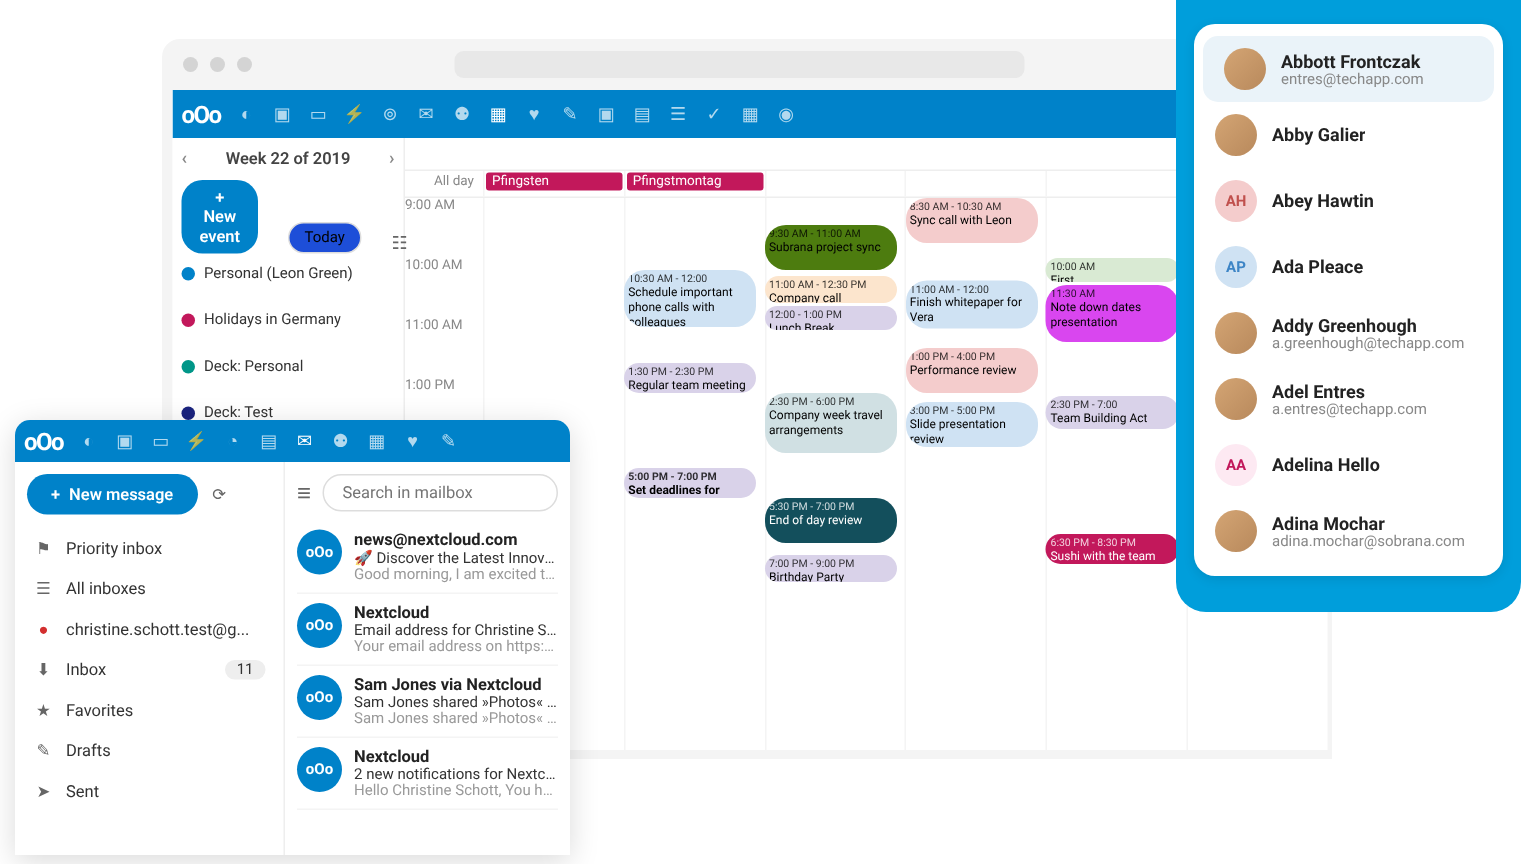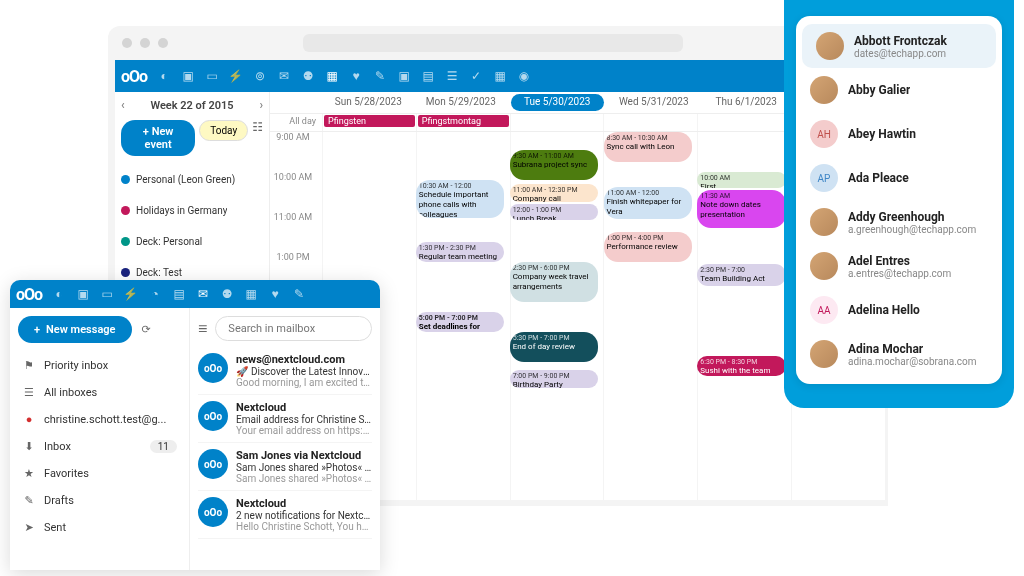--- a/index.html
+++ b/index.html
@@ -10,40 +10,40 @@
 .urlbar{position:absolute;top:8px;left:195px;width:380px;height:18px;background:#e8e8e8;border-radius:6px}
 .calendar-app{position:absolute;top:60px;left:115px;width:770px;height:440px;background:#fff;border-radius:0;overflow:hidden}
 .cal-topbar{height:32px;background:#0082c9;display:flex;align-items:center;padding:0 6px;gap:2px}
 .logo-ooo{color:#fff;font-size:16px;font-weight:bold;letter-spacing:-1px;margin-right:4px}
 .topicon{width:22px;height:22px;display:flex;align-items:center;justify-content:center;color:#fff;opacity:.7;cursor:pointer;font-size:12px}
 .topicon.active{opacity:1}
 .cal-body{display:flex;height:calc(100% - 32px)}
 .cal-sidebar{width:155px;background:#fff;padding:6px;border-right:1px solid #eee;font-size:11px}
 .week-nav{display:flex;align-items:center;justify-content:space-between;margin-bottom:8px;font-weight:600;color:#444}
 .nav-arrow{cursor:pointer;font-size:12px;color:#888}
-.new-event-row{display:flex;gap:4px;align-items:flex-start;margin-bottom:16px}
+.new-event-row{display:flex;gap:20px;align-items:flex-end;margin-bottom:6px}
 .new-event-btn{background:#0082c9;color:#fff;border:none;border-radius:14px;padding:5px 12px;font-size:11px;font-weight:600;cursor:pointer}
-.today-btn{background:#fef9c3;border:1px solid #ddd;border-radius:12px;padding:4px 10px;font-size:10px;cursor:pointer}
+.today-btn{background:#1d4ed8;border:1px solid #ddd;border-radius:12px;padding:4px 10px;font-size:10px;cursor:pointer}
 .cal-list{display:flex;flex-direction:column;gap:16px}
 .cal-item{display:flex;align-items:center;gap:6px;padding:2px 0;cursor:pointer}
 .cal-dot{width:9px;height:9px;border-radius:50%;flex-shrink:0}
 .cal-item-label{font-size:10px;color:#333;overflow:hidden;white-space:nowrap;text-overflow:ellipsis}
 .cal-grid{flex:1;overflow:hidden}
 .day-headers{display:flex;height:22px;border-bottom:1px solid #eee;font-size:10px;color:#666}
 .time-col-head{width:52px}
 .day-head{flex:1;text-align:center;padding-top:4px}
 .day-head.today{background:#0082c9;color:#fff;border-radius:10px;margin:2px 4px;padding:2px 0}
 .allday-row{display:flex;height:18px;border-bottom:1px solid #eee;font-size:9px}
 .allday-label{width:52px;text-align:right;padding-right:6px;color:#888;padding-top:2px}
 .allday-cells{flex:1;display:flex}
 .allday-cell{flex:1;border-left:1px solid #f4f4f4}
 .allday-event{background:#c2185b;color:#fff;padding:1px 4px;margin:1px;border-radius:2px;font-size:9px}
 .time-grid{display:flex;height:calc(100% - 40px)}
 .time-labels{width:52px;font-size:9px;color:#888}
-.time-label{height:40px;text-align:center;padding-right:6px}
+.time-label{height:40px;text-align:left;padding-right:6px}
 .day-columns{flex:1;display:flex;position:relative}
 .day-col{flex:1;border-left:1px solid #f4f4f4}
 .event{position:absolute;font-size:8px;padding:2px 3px;border-radius:14px;overflow:hidden;line-height:1.2}
 .event .t{font-size:7px;opacity:.8;display:block}
 .mail-app{position:absolute;top:280px;left:10px;width:370px;height:290px;background:#fff;border-radius:10px 10px 0 0;overflow:hidden;box-shadow:0 4px 20px rgba(0,0,0,.15)}
 .mail-topbar{height:28px;background:#0082c9;display:flex;align-items:center;padding:0 6px;gap:2px}
 .mail-body{display:flex;height:calc(100% - 28px)}
 .mail-sidebar{width:180px;background:#fff;padding:8px;border-right:1px solid #eee;font-size:11px}
 .new-msg-btn{background:#0082c9;color:#fff;border:none;border-radius:16px;padding:7px 16px;font-size:11px;font-weight:600;cursor:pointer;display:flex;align-items:center;gap:6px}
 .mail-nav{margin-top:10px;display:flex;flex-direction:column;gap:2px}
@@ -55,21 +55,21 @@
 .mail-item{display:flex;gap:8px;padding:6px 0;border-bottom:1px solid #f4f4f4}
 .mail-avatar{width:30px;height:30px;border-radius:50%;flex-shrink:0;display:flex;align-items:center;justify-content:center;font-size:10px;font-weight:bold;color:#fff}
 .mail-content{flex:1;overflow:hidden}
 .mail-from{font-size:11px;font-weight:700;color:#222}
 .mail-subj{font-size:10px;color:#333;white-space:nowrap;overflow:hidden;text-overflow:ellipsis}
 .mail-prev{font-size:10px;color:#999;white-space:nowrap;overflow:hidden;text-overflow:ellipsis}
 .contacts-panel{position:absolute;top:0;right:10px;width:230px;background:#009edb;border-radius:0 0 20px 20px;padding:16px 0 24px}
 .contacts-card{background:#fff;border-radius:14px;margin:0 12px;padding:8px 0;box-shadow:0 2px 8px rgba(0,0,0,.1)}
 .contact-item{display:flex;align-items:center;gap:10px;padding:8px 14px;cursor:pointer}
 .contact-item.selected{background:#eaf3f9;border-radius:10px;margin:0 6px}
-.contact-avatar{width:28px;height:28px;border-radius:50%;flex-shrink:0;display:flex;align-items:center;justify-content:center;font-size:10px;font-weight:400}
+.contact-avatar{width:28px;height:28px;border-radius:50%;flex-shrink:0;display:flex;align-items:center;justify-content:center;font-size:10px;font-weight:700}
 .contact-info{overflow:hidden}
 .contact-name{font-size:12px;font-weight:700;color:#222}
 .contact-email{font-size:10px;color:#888;white-space:nowrap;overflow:hidden;text-overflow:ellipsis}
 .av-img{background:linear-gradient(135deg,#d4a574,#b8895c)}
 </style>
 </head>
 <body>
 
 <div class="browser-chrome">
   <div class="dots">
@@ -97,21 +97,21 @@
     <span class="topicon">▤</span>
     <span class="topicon">☰</span>
     <span class="topicon">✓</span>
     <span class="topicon">▦</span>
     <span class="topicon">◉</span>
   </div>
   <div class="cal-body">
     <div class="cal-sidebar">
       <div class="week-nav">
         <span class="nav-arrow">‹</span>
-        <span>Week 22 of 2015</span>
+        <span>Week 22 of 2019</span>
         <span class="nav-arrow">›</span>
       </div>
       <div class="new-event-row">
         <button class="new-event-btn">+ <span>New event</span></button>
         <button class="today-btn">Today</button>
         <span style="font-size:12px;color:#666;cursor:pointer">☷</span>
       </div>
       <div class="cal-list" id="cal-list">
           <div class="cal-item">
             <span class="cal-dot" style="background:#0082c9"></span>
@@ -135,28 +135,20 @@
           </div>
           <div class="cal-item">
             <span class="cal-dot" style="background:#c2185b"></span>
             <span class="cal-item-label">Deck: Strategy</span>
           </div>
         </div>
     </div>
     <div class="cal-grid">
       <div class="day-headers">
           <div class="time-col-head"></div>
-          <div id="day-heads" style="flex:1;display:flex">
-            <div class="day-head">Sun 5/28/2023</div>
-            <div class="day-head">Mon 5/29/2023</div>
-            <div class="day-head today">Tue 5/30/2023</div>
-            <div class="day-head">Wed 5/31/2023</div>
-            <div class="day-head">Thu 6/1/2023</div>
-            <div class="day-head">Fri 6/2/2023</div>
-          </div>
         </div>
       <div class="allday-row">
         <div class="allday-label">All day</div>
         <div class="allday-cells" id="allday-cells">
             <div class="allday-cell">
               <div class="allday-event">Pfingsten</div>
             </div>
             <div class="allday-cell">
               <div class="allday-event">Pfingstmontag</div>
             </div>
@@ -185,20 +177,21 @@
             <div class="event" style="left: 33.3333%; width: 15.6667%; top: 52px; height: 18px; background: rgb(252, 229, 205);"><span class="t">11:00 AM - 12:30 PM</span>Company call</div>
             <div class="event" style="left: 33.3333%; width: 15.6667%; top: 72px; height: 16px; background: rgb(217, 210, 233);"><span class="t">12:00 - 1:00 PM</span>Lunch Break</div>
             <div class="event" style="left: 16.6667%; width: 15.6667%; top: 110px; height: 20px; background: rgb(217, 210, 233);"><span class="t">1:30 PM - 2:30 PM</span>Regular team meeting</div>
             <div class="event" style="left: 33.3333%; width: 15.6667%; top: 130px; height: 40px; background: rgb(208, 224, 227);"><span class="t">2:30 PM - 6:00 PM</span>Company week travel arrangements</div>
             <div class="event" style="left: 16.6667%; width: 15.6667%; top: 180px; height: 20px; background: rgb(217, 210, 233); font-weight: bold;"><span class="t">5:00 PM - 7:00 PM</span>Set deadlines for reports</div>
             <div class="event" style="left: 33.3333%; width: 15.6667%; top: 200px; height: 30px; background: rgb(19, 79, 92); color: rgb(255, 255, 255);"><span class="t">5:30 PM - 7:00 PM</span>End of day review</div>
             <div class="event" style="left: 33.3333%; width: 15.6667%; top: 238px; height: 18px; background: rgb(217, 210, 233);"><span class="t">7:00 PM - 9:00 PM</span>Birthday Party</div>
             <div class="event" style="left: 50%; width: 15.6667%; top: 0px; height: 30px; background: rgb(244, 204, 204);"><span class="t">8:30 AM - 10:30 AM</span>Sync call with Leon</div>
             <div class="event" style="left: 50%; width: 15.6667%; top: 55px; height: 32px; background: rgb(207, 226, 243);"><span class="t">11:00 AM - 12:00</span>Finish whitepaper for Vera</div>
             <div class="event" style="left: 50%; width: 15.6667%; top: 100px; height: 30px; background: rgb(244, 204, 204);"><span class="t">1:00 PM - 4:00 PM</span>Performance review</div>
+            <div class="event" style="left: 50%; width: 15.6667%; top: 136px; height: 30px; background: rgb(207, 226, 243);"><span class="t">3:00 PM - 5:00 PM</span>Slide presentation review</div>
             <div class="event" style="left: 66.6667%; width: 15.6667%; top: 40px; height: 16px; background: rgb(217, 234, 211);"><span class="t">10:00 AM</span>First</div>
             <div class="event" style="left: 66.6667%; width: 15.6667%; top: 58px; height: 38px; background: #d946ef;"><span class="t">11:30 AM</span>Note down dates presentation</div>
             <div class="event" style="left: 66.6667%; width: 15.6667%; top: 132px; height: 22px; background: rgb(217, 210, 233);"><span class="t">2:30 PM - 7:00</span>Team Building Act</div>
             <div class="event" style="left: 66.6667%; width: 15.6667%; top: 224px; height: 20px; background: rgb(194, 24, 91); color: rgb(255, 255, 255);"><span class="t">6:30 PM - 8:30 PM</span>Sushi with the team</div>
           </div>
       </div>
     </div>
   </div>
 </div>
 
@@ -297,21 +290,21 @@
     </div>
   </div>
 </div>
 
 <div class="contacts-panel">
   <div class="contacts-card" id="contacts-card">
       <div class="contact-item selected">
         <div class="contact-avatar av-img"></div>
         <div class="contact-info">
           <div class="contact-name">Abbott Frontczak</div>
-          <div class="contact-email">dates@techapp.com</div>
+          <div class="contact-email">entres@techapp.com</div>
         </div>
       </div>
       <div class="contact-item">
         <div class="contact-avatar av-img"></div>
         <div class="contact-info">
           <div class="contact-name">Abby Galier</div>
         </div>
       </div>
       <div class="contact-item">
         <div class="contact-avatar" style="background:#f4cccc;color:#c0504d">AH</div>

